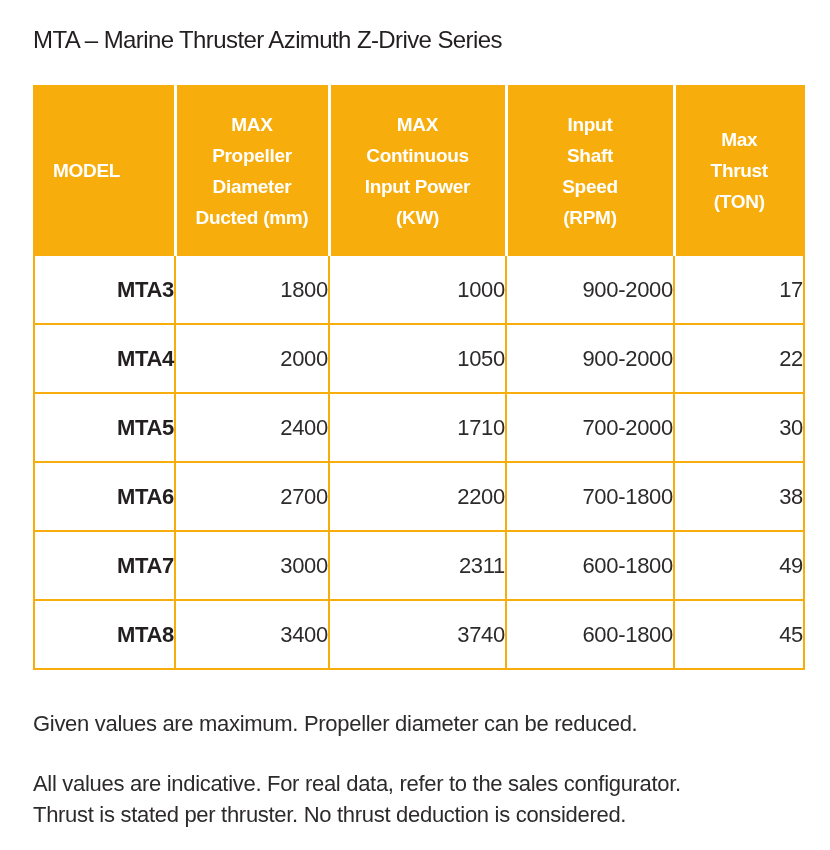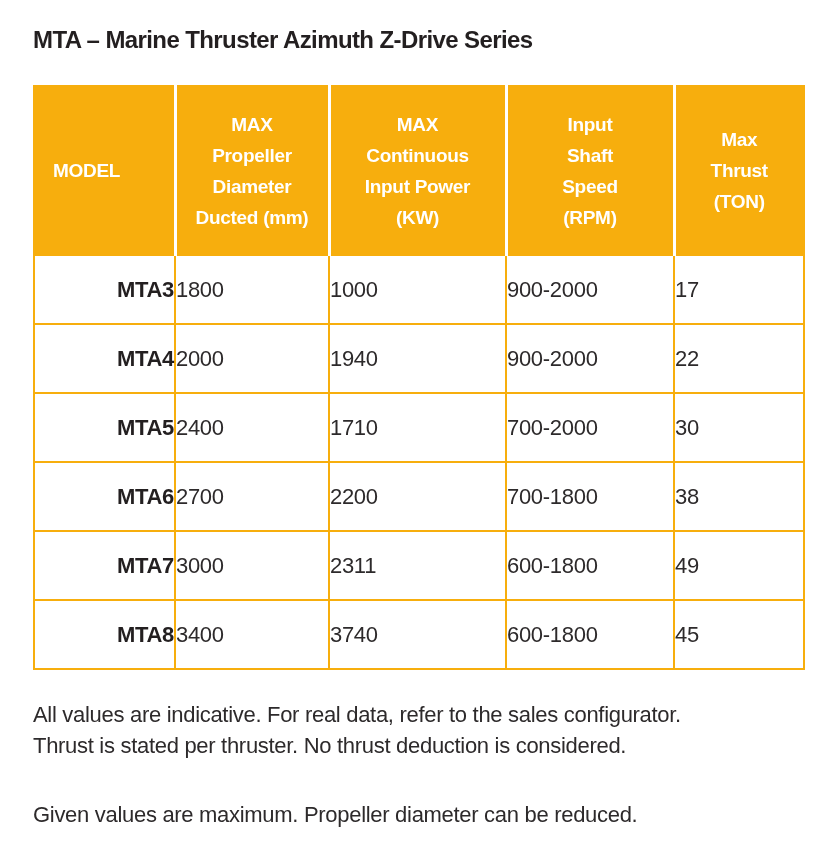--- a/index.html
+++ b/index.html
@@ -14,21 +14,21 @@
     color: #2d2a2b;
     overflow: hidden;
   }
   .page {
     padding: 26px 33px 0 33px;
     box-sizing: border-box;
   }
   .page-title {
     margin: 0;
     font-size: 24px;
-    font-weight: bold;
+    font-weight: normal;
     color: #231f20;
     letter-spacing: -0.6px;
     white-space: nowrap;
   }
   table.spec-table {
     border-collapse: collapse;
     table-layout: fixed;
     margin-top: 31px;
     width: 770px;
     border: 2px solid #f7ae0d;
@@ -49,21 +49,21 @@
     box-sizing: border-box;
   }
   .spec-table th.col-model {
     border-left: none;
     text-align: left;
     padding-left: 18px;
   }
   .spec-table td {
     border: 2px solid #f7ae0d;
     height: 69px;
-    text-align: left;
+    text-align: right;
     vertical-align: middle;
     font-size: 22px;
     color: #2d2a2b;
     letter-spacing: -0.3px;
     padding: 0;
     box-sizing: border-box;
   }
   .spec-table td.model-cell {
     text-align: right;
     padding-left: 18px;
@@ -125,21 +125,21 @@
       <tr>
         <td class="model-cell">MTA3</td>
         <td>1800</td>
         <td>1000</td>
         <td>900-2000</td>
         <td>17</td>
       </tr>
       <tr>
         <td class="model-cell">MTA4</td>
         <td>2000</td>
-        <td>1940</td>
+        <td>1050</td>
         <td>900-2000</td>
         <td>22</td>
       </tr>
       <tr>
         <td class="model-cell">MTA5</td>
         <td>2400</td>
         <td>1710</td>
         <td>700-2000</td>
         <td>30</td>
       </tr>
@@ -160,18 +160,18 @@
       <tr>
         <td class="model-cell">MTA8</td>
         <td>3400</td>
         <td>3740</td>
         <td>600-1800</td>
         <td>45</td>
       </tr>
     </tbody>
   </table>
 
+  <p class="note note-first">Given values are maximum. Propeller diameter can be reduced.</p>
+
   <p class="note note-second">All values are indicative. For real data, refer to the sales configurator.
 Thrust is stated per thruster. No thrust deduction is considered.</p>
-
-  <p class="note note-first">Given values are maximum. Propeller diameter can be reduced.</p>
 
 </div>
 
 </body></html>

